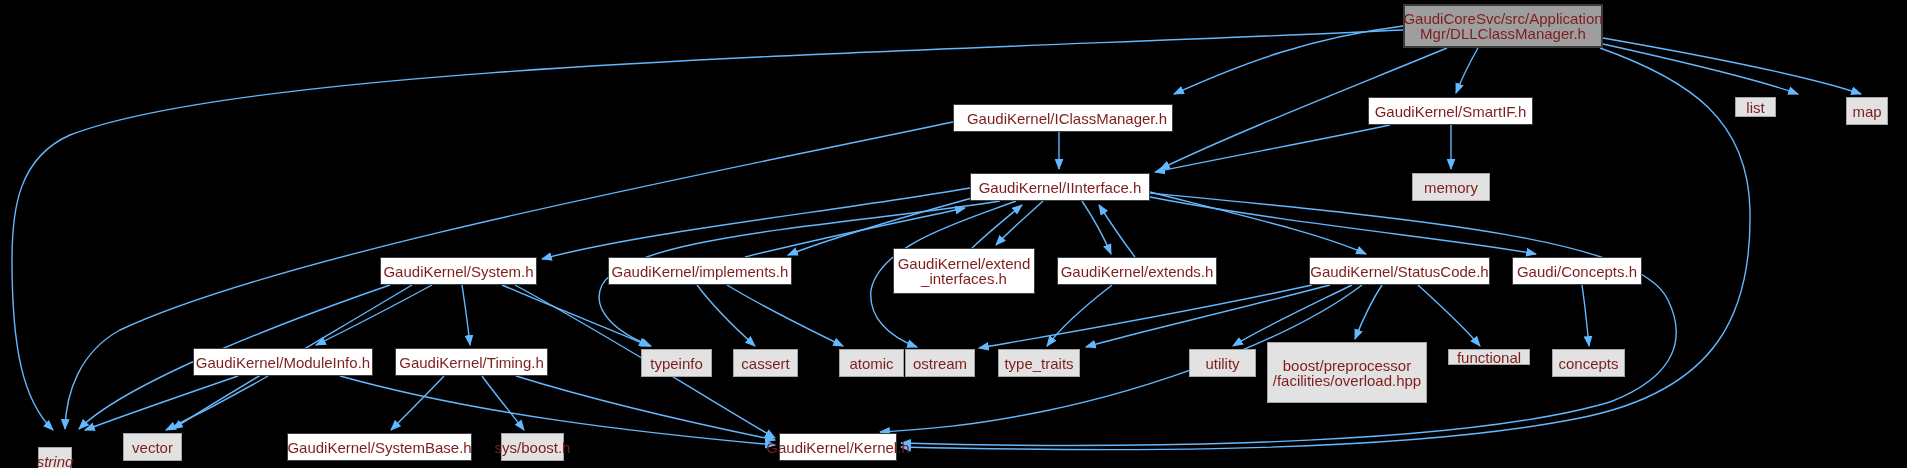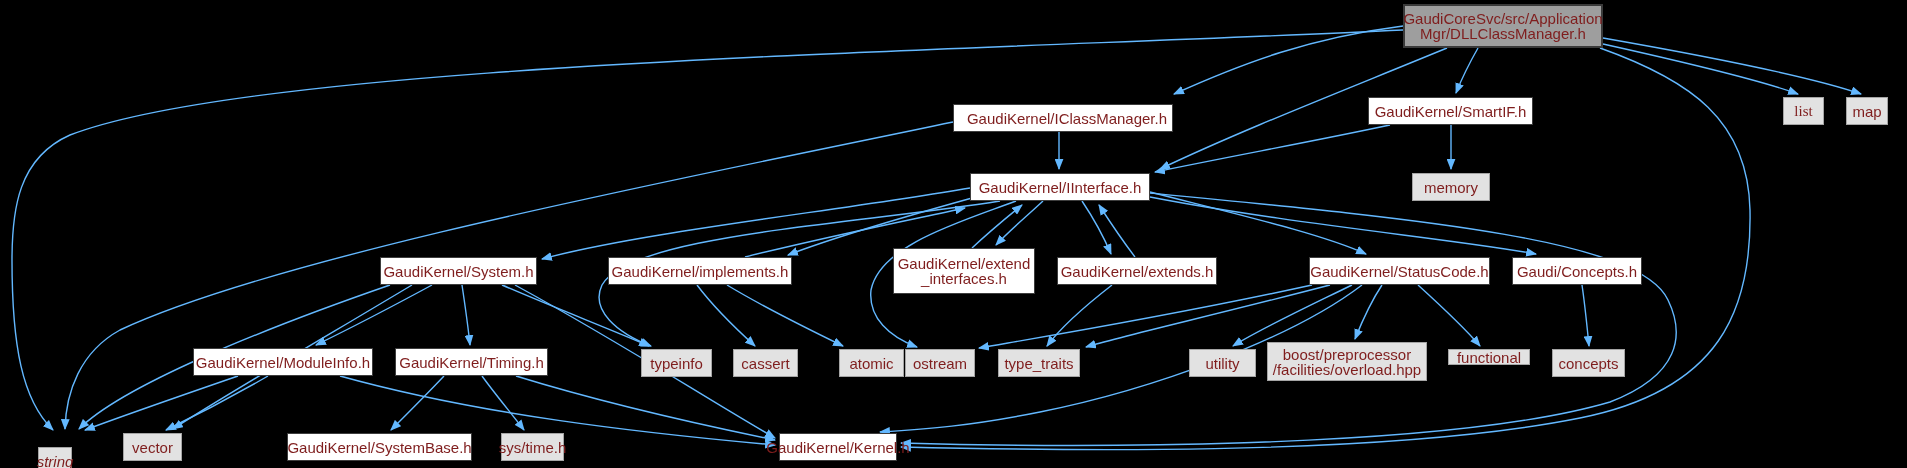--- a/index.html
+++ b/index.html
@@ -72,42 +72,42 @@
         <path d="M444,376 C427,394 408,413 391,430" class="edge" marker-end="url(#arrow)"></path>
         <path d="M482,376 C495,394 511,413 524,430" class="edge" marker-end="url(#arrow)"></path>
         <path d="M516,376 C600,402 692,423 775,440" class="edge" marker-end="url(#arrow)"></path>
       </g>
   </svg>
   <div id="nodes-layer">
       <div class="node current" style="left: 1403px; top: 4px; width: 200px; height: 44px;">GaudiCoreSvc/src/Application
 Mgr/DLLClassManager.h</div>
       <div class="node header" style="left: 953px; top: 104px; width: 220px; height: 28px; padding-left: 8px;">GaudiKernel/IClassManager.h</div>
       <div class="node header" style="left: 1368px; top: 97px; width: 165px; height: 28px;">GaudiKernel/SmartIF.h</div>
-      <div class="node system" style="left: 1783px; top: 97px; width: 41px; height: 28px; font-family: Liberation Serif, serif;">list</div>
+      <div class="node system" style="left: 1735px; top: 97px; width: 41px; height: 20px;">list</div>
       <div class="node system" style="left: 1846px; top: 97px; width: 42px; height: 28px;">map</div>
       <div class="node header" style="left: 970px; top: 173px; width: 180px; height: 28px;">GaudiKernel/IInterface.h</div>
       <div class="node system" style="left: 1412px; top: 173px; width: 78px; height: 28px;">memory</div>
       <div class="node header" style="left: 380px; top: 257px; width: 157px; height: 28px;">GaudiKernel/System.h</div>
       <div class="node header" style="left: 608px; top: 257px; width: 184px; height: 28px;">GaudiKernel/implements.h</div>
       <div class="node header" style="left: 893px; top: 248px; width: 142px; height: 46px; text-align: center;">GaudiKernel/extend
 _interfaces.h</div>
       <div class="node header" style="left: 1057px; top: 257px; width: 160px; height: 28px;">GaudiKernel/extends.h</div>
       <div class="node header" style="left: 1309px; top: 257px; width: 181px; height: 28px;">GaudiKernel/StatusCode.h</div>
       <div class="node header" style="left: 1512px; top: 257px; width: 130px; height: 28px;">Gaudi/Concepts.h</div>
       <div class="node header" style="left: 193px; top: 348px; width: 180px; height: 28px;">GaudiKernel/ModuleInfo.h</div>
       <div class="node header" style="left: 395px; top: 348px; width: 153px; height: 28px;">GaudiKernel/Timing.h</div>
       <div class="node system" style="left: 641px; top: 349px; width: 71px; height: 28px;">typeinfo</div>
       <div class="node system" style="left: 733px; top: 349px; width: 65px; height: 28px;">cassert</div>
       <div class="node system" style="left: 800px; top: 349px; width: 65px; height: 28px; margin-left: 39px;">atomic</div>
       <div class="node system" style="left: 905px; top: 349px; width: 70px; height: 28px;">ostream</div>
       <div class="node system" style="left: 998px; top: 349px; width: 82px; height: 28px;">type_traits</div>
       <div class="node system" style="left: 1189px; top: 349px; width: 67px; height: 28px;">utility</div>
-      <div class="node system" style="left: 1267px; top: 342px; width: 160px; height: 39px;">boost/preprocessor
+      <div class="node system" style="left: 1267px; top: 342px; width: 160px; height: 61px;">boost/preprocessor
 /facilities/overload.hpp</div>
       <div class="node system" style="left: 1448px; top: 349px; width: 82px; height: 16px;">functional</div>
       <div class="node system" style="left: 1552px; top: 349px; width: 73px; height: 28px;">concepts</div>
       <div class="node system" style="left: 38px; top: 447px; width: 34px; height: 28px; font-style: italic;">string</div>
       <div class="node system" style="left: 123px; top: 433px; width: 59px; height: 28px;">vector</div>
       <div class="node header" style="left: 287px; top: 433px; width: 185px; height: 28px;">GaudiKernel/SystemBase.h</div>
-      <div class="node system" style="left: 501px; top: 433px; width: 63px; height: 28px;">sys/time.h</div>
+      <div class="node system" style="left: 501px; top: 433px; width: 63px; height: 28px;">sys/boost.h</div>
       <div class="node header" style="left: 779px; top: 433px; width: 118px; height: 28px;">GaudiKernel/Kernel.h</div>
     </div>
 </div>
 
 </body></html>

